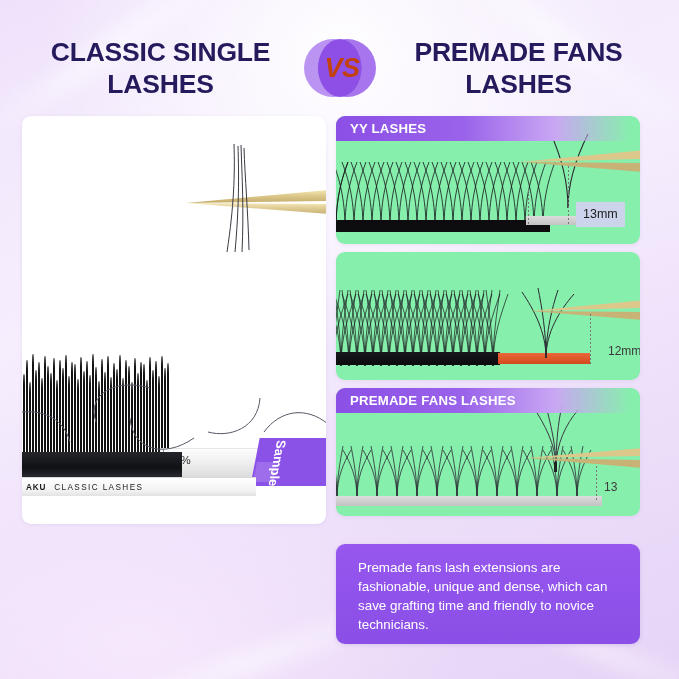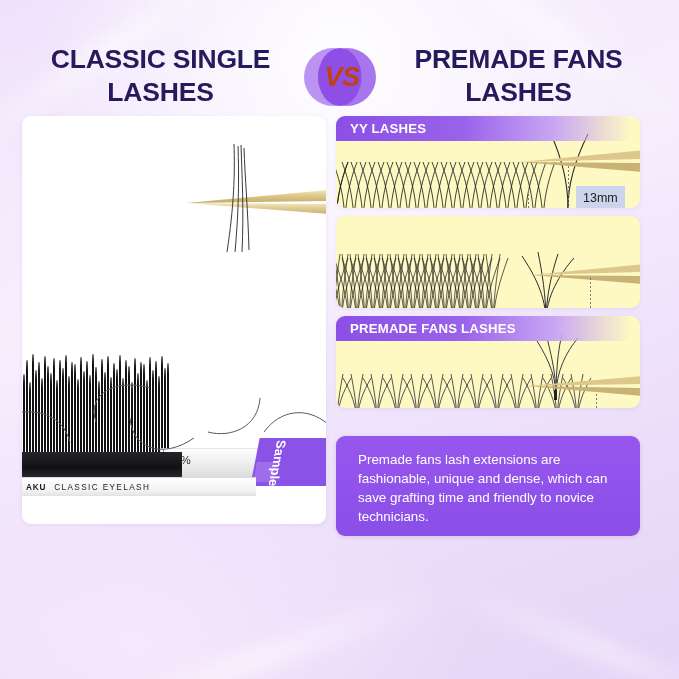--- a/index.html
+++ b/index.html
@@ -35,21 +35,21 @@
   .streak-c { left: 40px;  top: 650px; width: 420px; height: 24px; transform: rotate(-19deg); opacity: .7; }
   .streak-d { left: 430px; top: 640px; width: 340px; height: 20px; transform: rotate(22deg);  opacity: .6; }
   .streak-e { left: 250px; top: 300px; width: 260px; height: 16px; transform: rotate(-60deg); opacity: .30; }
 
   
   .header {
     position: absolute;
     top: 28px; left: 0; right: 0;
     height: 80px;
     display: flex;
-    align-items: flex-end;
+    align-items: center;
     justify-content: center;
   }
   .head-title {
     width: 278px;
     text-align: center;
     color: #241a5c;
     font-size: 26.5px;
     font-weight: bold;
     line-height: 1.22;
     letter-spacing: -0.2px;
@@ -225,24 +225,24 @@
     width: 142px; height: 26px;
   }
   .tweezer svg { display: block; width: 100%; height: 100%; }
 
   .strand { position: absolute; }
   .strand svg { display:block; overflow: visible; }
 
   
   .sub {
     position: relative;
-    background: #fef9c3;
+    background: #86efac;
     border-radius: 9px;
     overflow: hidden;
-    height: 92px;
+    height: 128px;
     margin-bottom: 8px;
     box-shadow: 0 1px 4px rgba(120,80,170,0.10);
   }
   .sub-head {
     position: absolute;
     top: 0; left: 0; right: 0;
     height: 25px;
     background: linear-gradient(90deg, #8b4fe6 0%, #9a63ea 42%, #c9a7f3 72%, rgba(255,255,255,0) 97%);
     display: flex;
     align-items: center;
@@ -400,21 +400,21 @@
 
       <div class="purple-tag">
         <div class="tag-sq"></div>
         <div class="tag-txt">Sample, T</div>
       </div>
 
       <div class="tray-strip"></div>
       <div class="tray-label">
         <span class="brand">AKU</span>
         <span class="sep"></span>
-        <span>CLASSIC   EYELASH</span>
+        <span>CLASSIC   LASHES</span>
       </div>
 
       <div class="strand" style="left:0px; top:290px;">
         <svg width="60" height="40" viewBox="0 0 60 40">
           <path d="M0,6 C24,4 42,14 48,36" fill="none" stroke="#585866" stroke-width="1"></path>
         </svg>
       </div>
       <div class="strand" style="left:68px; top:262px;">
         <svg width="68" height="46" viewBox="0 0 68 46">
           <path d="M6,44 C-4,16 26,0 60,10" fill="none" stroke="#585866" stroke-width="1"></path>
@@ -492,21 +492,21 @@
             <path d="M24,76 C24,50 32,26 44,2"></path>
           </g>
         </svg>
       </div>
       <div class="tweezer" style="right:-4px; top:34px; width:124px; height:24px;">
         <svg viewBox="0 0 124 24" preserveAspectRatio="none">
           <path d="M0,12 L124,0 L124,9 Z" fill="#ddc88b"></path>
           <path d="M0,12 L124,13 L124,22 Z" fill="#c9b275"></path>
         </svg>
       </div>
-      <div class="mm-box" style="left:240px; top:70px;">13mm</div>
+      <div class="mm-box" style="left:240px; top:86px;">13mm</div>
     </div>
   </div>
 
   <div class="sub">
     <div class="sub-art">
       <div class="fanrow" style="left:-8px; top:30px;">
         <svg width="178" height="86" viewBox="0 0 178 86">
           <defs>
             <g id="clg" fill="none" stroke="#16161a" stroke-width="0.7">
               <path d="M5,84 C5,54 -3,32 -10,12"></path>

